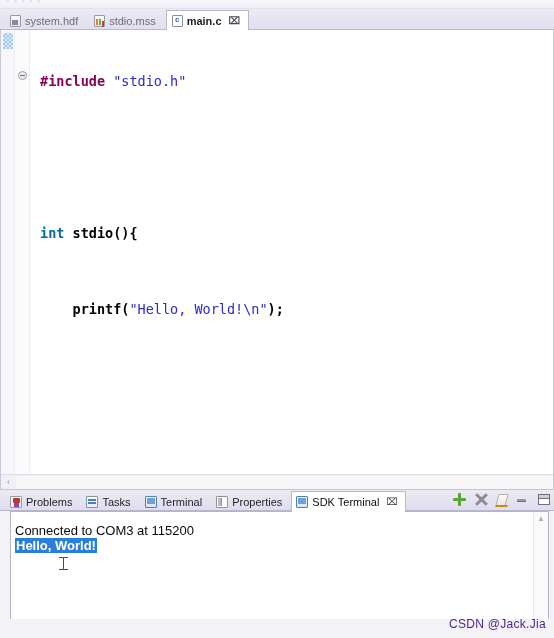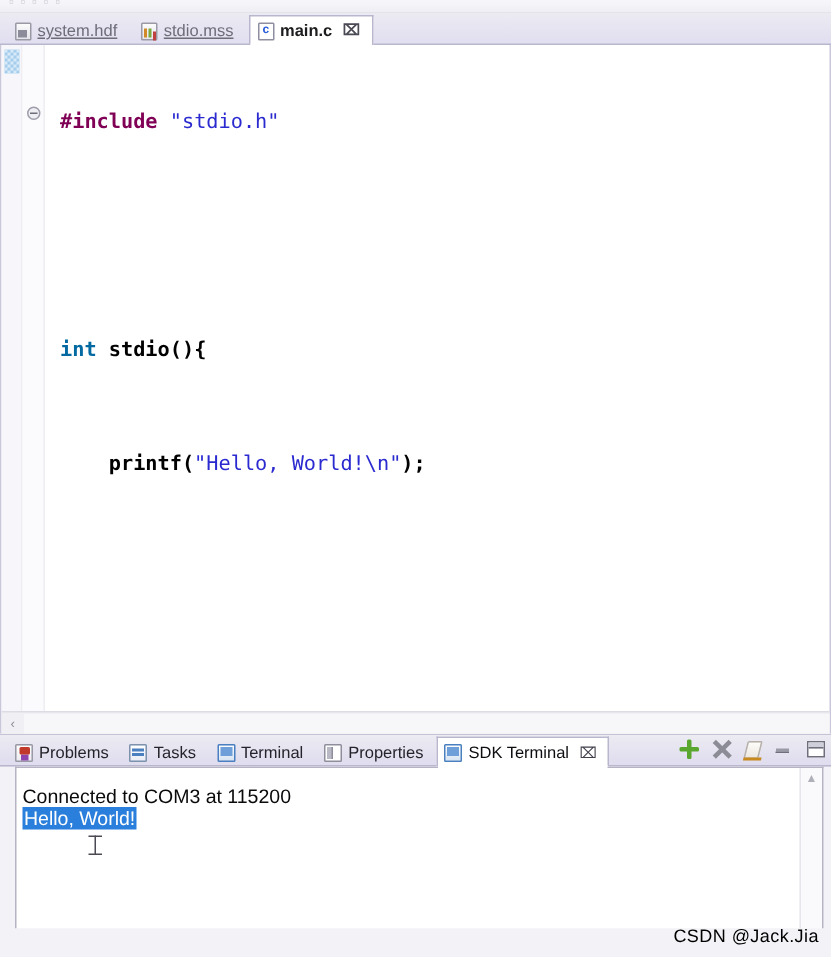--- a/index.html
+++ b/index.html
@@ -45,21 +45,21 @@
   .etab {
     height: 19px;
     display: flex; align-items: center; gap: 4px;
     padding: 0 8px 0 5px;
     font-size: 11px; color: #6d6d78;
     border: 1px solid transparent;
     border-bottom: none;
     position: relative;
     margin-right: 1px;
   }
-  .etab.inactive { background: transparent; text-decoration: underline; }
+  .etab.inactive { background: transparent; }
   .etab.active {
     background: #ffffff;
     border-color: #b9b7cd;
     color: #1d1d20;
     font-weight: bold;
     z-index: 3;
     height: 20px;
   }
   .etab.active:after {
     content: ""; position: absolute; left: 0; right: 0; bottom: -1px;
@@ -280,42 +280,42 @@
   }
   .term-body {
     flex: 1 1 auto; padding: 11px 0 0 4px;
     font-family: "Liberation Sans", sans-serif;
     font-size: 13px; color: #0a0a0c;
     line-height: 15px; min-width: 0;
   }
   .term-line { height: 15px; white-space: pre; }
   .term-line.sel {
     background: #2a7fdc; color: #ffffff;
-    display: inline-block; padding: 0 1px;
+    display: inline-block; padding: 0 1px; font-weight: bold;
   }
   .term-caret {
     margin-top: 4px; margin-left: 44px;
     width: 9px; height: 13px; position: relative;
   }
   .term-caret:before { content:""; position:absolute; left:4px; top:0; width:1px; height:13px; background:#4a4a52; }
   .term-caret:after  { content:""; position:absolute; left:0; top:0; width:9px; height:1px; background:#4a4a52; box-shadow:0 12px 0 #4a4a52; }
 
   .v-scroll {
     width: 15px; background: #fafafc;
     border-left: 1px solid #e6e6ec;
     flex: 0 0 auto; position: relative;
   }
   .v-scroll .arrow-u {
     position: absolute; top: 2px; left: 0; right: 0;
     text-align: center; font-size: 8px; color: #b0b0ba; line-height: 10px;
   }
 
   .watermark {
     position: absolute; right: 8px; bottom: 7px;
-    font-size: 12px; color: #000000;
+    font-size: 12px; color: #4c1d95;
     font-family: "Liberation Sans", sans-serif;
     letter-spacing: 0.3px;
   }
   .panel-foot { height: 19px; background: #f3f3f7; flex: 0 0 auto; position: relative; }
 </style>
 </head>
 <body>
 
 <div class="app">
 

